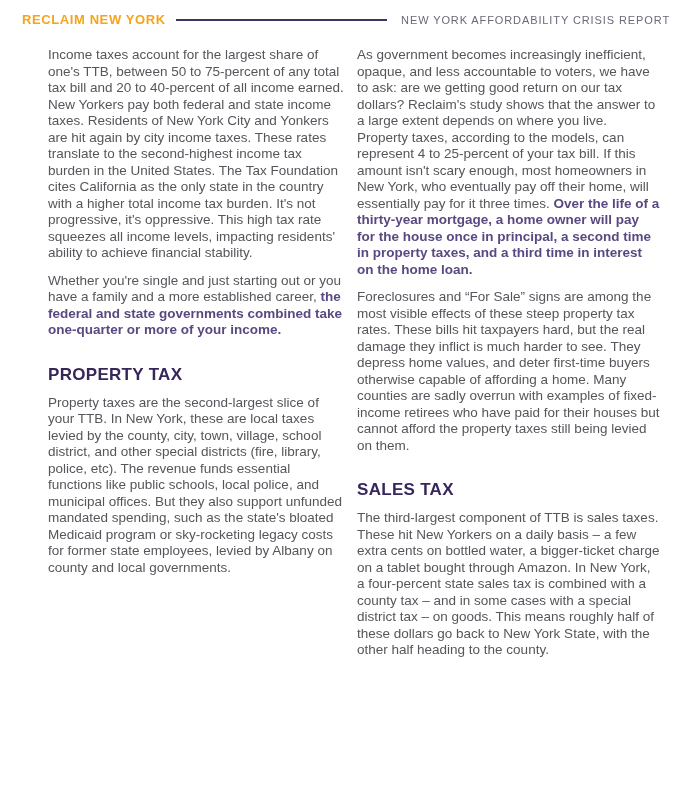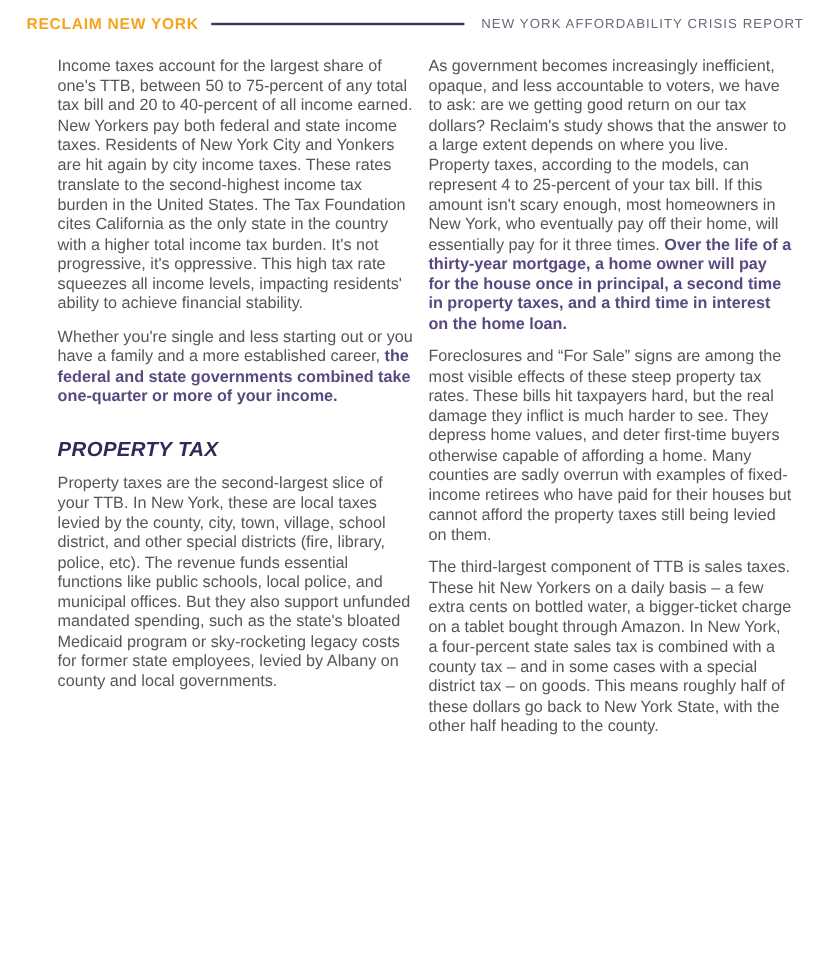--- a/index.html
+++ b/index.html
@@ -49,21 +49,20 @@
   }
   h2.section-heading {
     color: #37265A;
     font-size: 17px;
     font-weight: 700;
     letter-spacing: 0.3px;
     margin: 0 0 10px 0;
   }
   h2.section-heading.spaced {
     margin-top: 26px;
-    font-style: italic;
   }
   .col p {
     color: #55565B;
     font-size: 13.5px;
     line-height: 16.5px;
     margin: 0 0 11px 0;
   }
   .callout {
     font-weight: 700;
     color: #5A4980;
@@ -78,25 +77,26 @@
   <div class="header">
     <span class="brand">RECLAIM NEW YORK</span>
     <span class="header-rule"></span>
     <span class="report-title">NEW YORK AFFORDABILITY CRISIS REPORT</span>
   </div>
 
   <div class="columns">
 
     <div class="col">
       <p>Income taxes account for the largest share of one's TTB, between 50 to 75-percent of any total tax bill and 20 to 40-percent of all income earned. New Yorkers pay both federal and state income taxes. Residents of New York City and Yonkers are hit again by city income taxes. These rates translate to the second-highest income tax burden in the United States. The Tax Foundation cites California as the only state in the country with a higher total income tax burden. It's not progressive, it's oppressive. This high tax rate squeezes all income levels, impacting residents' ability to achieve financial stability.</p>
-      <p><span>Whether you're single and less starting out or you have a family and a more established career, </span><span class="callout">the federal and state governments combined take one-quarter or more of your income.</span></p>
+      <p><span>Whether you're single and just starting out or you have a family and a more established career, </span><span class="callout">the federal and state governments combined take one-quarter or more of your income.</span></p>
       <h2 class="section-heading spaced">PROPERTY TAX</h2>
       <p>Property taxes are the second-largest slice of your TTB. In New York, these are local taxes levied by the county, city, town, village, school district, and other special districts (fire, library, police, etc). The revenue funds essential functions like public schools, local police, and municipal offices. But they also support unfunded mandated spending, such as the state's bloated Medicaid program or sky-rocketing legacy costs for former state employees, levied by Albany on county and local governments.</p>
     </div>
 
     <div class="col">
       <p><span>As government becomes increasingly inefficient, opaque, and less accountable to voters, we have to ask: are we getting good return on our tax dollars? Reclaim's study shows that the answer to a large extent depends on where you live. Property taxes, according to the models, can represent 4 to 25-percent of your tax bill. If this amount isn't scary enough, most homeowners in New York, who eventually pay off their home, will essentially pay for it three times. </span><span class="callout">Over the life of a thirty-year mortgage, a home owner will pay for the house once in principal, a second time in property taxes, and a third time in interest on the home loan.</span></p>
       <p>Foreclosures and “For Sale” signs are among the most visible effects of these steep property tax rates. These bills hit taxpayers hard, but the real damage they inflict is much harder to see. They depress home values, and deter first-time buyers otherwise capable of affording a home. Many counties are sadly overrun with examples of fixed-income retirees who have paid for their houses but cannot afford the property taxes still being levied on them.</p>
+      <h2 class="section-heading spaced">SALES TAX</h2>
       <p>The third-largest component of TTB is sales taxes. These hit New Yorkers on a daily basis – a few extra cents on bottled water, a bigger-ticket charge on a tablet bought through Amazon. In New York, a four-percent state sales tax is combined with a county tax – and in some cases with a special district tax – on goods. This means roughly half of these dollars go back to New York State, with the other half heading to the county.</p>
     </div>
 
   </div>
 </div>
 
 </body></html>

